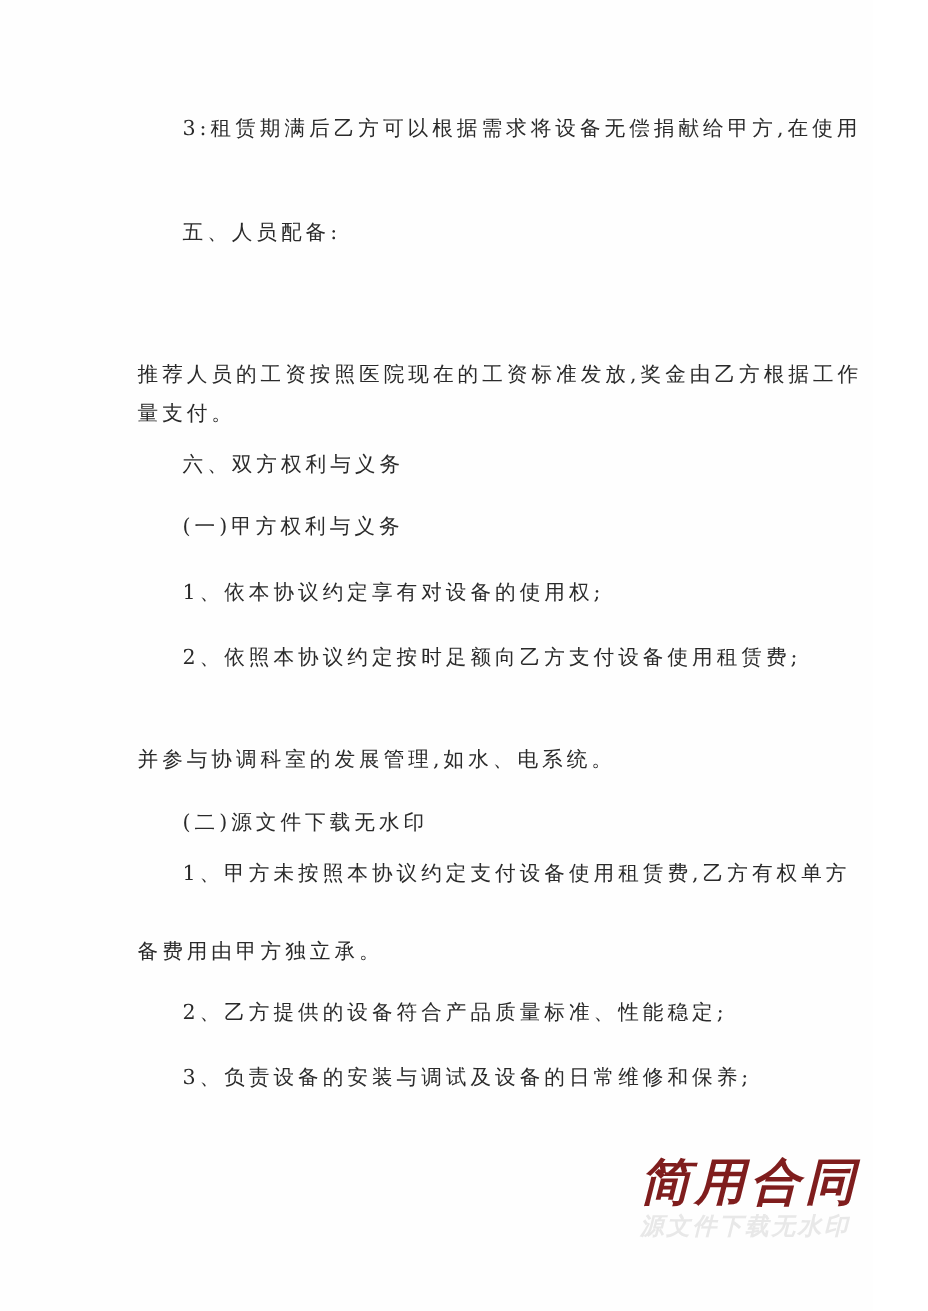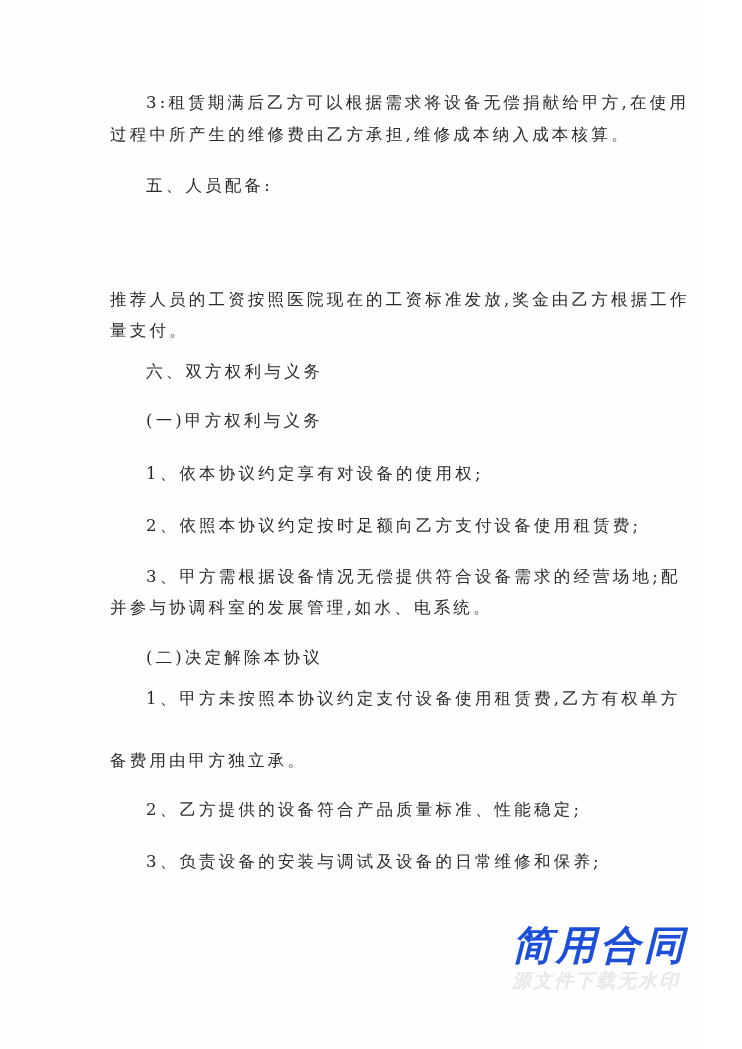--- a/index.html
+++ b/index.html
@@ -2,47 +2,45 @@
 <html><head>
 <meta charset="utf-8">
 <style>
   html, body { margin: 0; padding: 0; background: #ffffff; }
   body { width: 742px; height: 1049px; position: relative; overflow: hidden;
          font-family: "DejaVu Serif", "Liberation Serif", serif; color: #2a2a2a; }
   .page { position: absolute; left: 0; top: 0; width: 698px; height: 1049px; background: #fefefe; }
   .line { position: absolute; left: 110px; font-size: 16.5px; letter-spacing: 3.2px; white-space: nowrap; line-height: 20px; }
   .indent { left: 146px; }
   .blank { display: inline-block; border-bottom: 1px solid #333; height: 14px; vertical-align: baseline; }
-  .wm { position: absolute; font-family: "DejaVu Sans", sans-serif; font-weight: bold; font-style: italic; color: #1d4ed8; white-space: nowrap; }
+  .wm { position: absolute; font-family: "DejaVu Sans", sans-serif; font-weight: bold; font-style: italic; color: #7f1d1d; white-space: nowrap; }
   .wm-big { left: 512px; top: 918px; font-size: 40px; letter-spacing: 4px; }
   .wm-small { left: 512px; top: 968px; font-size: 19px; letter-spacing: 2px; color: #e8e8e8; }
 </style>
 </head>
 <body>
 
 <div class="page">
 
   <div class="line indent" style="top:93px">3:租赁期满后乙方可以根据需求将设备无偿捐献给甲方,在使用</div>
-  <div class="line" style="top:125px">过程中所产生的维修费由乙方承担,维修成本纳入成本核算。</div>
 
   <div class="line indent" style="top:176px">五、人员配备:</div>
 
   <div class="line" style="top:290px">推荐人员的工资按照医院现在的工资标准发放,奖金由乙方根据工作</div>
   <div class="line" style="top:321px">量支付。</div>
 
   <div class="line indent" style="top:362px">六、双方权利与义务</div>
   <div class="line indent" style="top:411px">(一)甲方权利与义务</div>
 
   <div class="line indent" style="top:464px">1、依本协议约定享有对设备的使用权;</div>
   <div class="line indent" style="top:516px">2、依照本协议约定按时足额向乙方支付设备使用租赁费;</div>
 
-  <div class="line indent" style="top:567px">3、甲方需根据设备情况无偿提供符合设备需求的经营场地;配</div>
   <div class="line" style="top:598px">并参与协调科室的发展管理,如水、电系统。</div>
 
-  <div class="line indent" style="top:648px">(二)决定解除本协议</div>
+  <div class="line indent" style="top:648px">(二)源文件下载无水印</div>
 
   <div class="line indent" style="top:689px">1、甲方未按照本协议约定支付设备使用租赁费,乙方有权单方</div>
   <div class="line" style="top:751px">备费用由甲方独立承。</div>
 
   <div class="line indent" style="top:800px">2、乙方提供的设备符合产品质量标准、性能稳定;</div>
   <div class="line indent" style="top:852px">3、负责设备的安装与调试及设备的日常维修和保养;</div>
 
   <div class="wm wm-big">简用合同</div>
   <div class="wm wm-small">源文件下载无水印</div>
 </div>

